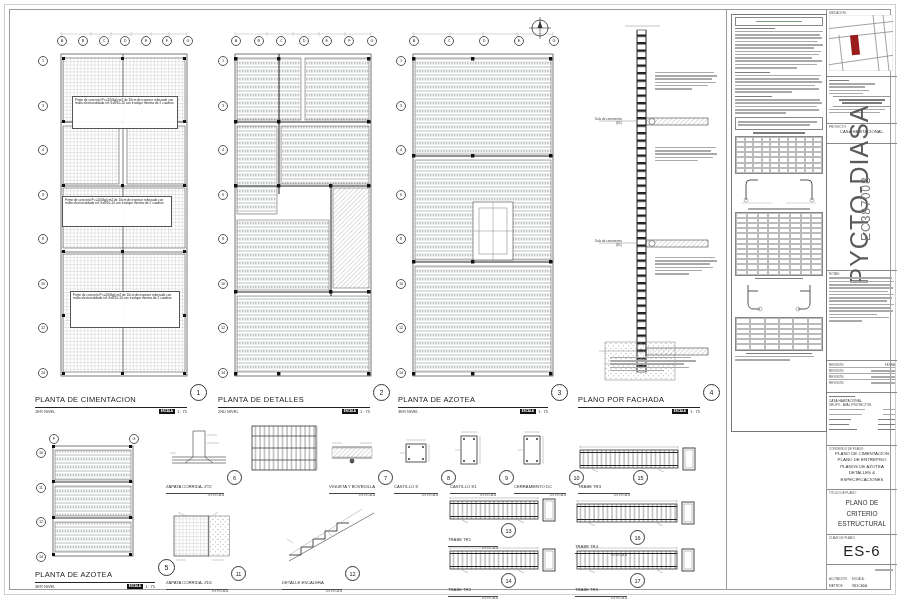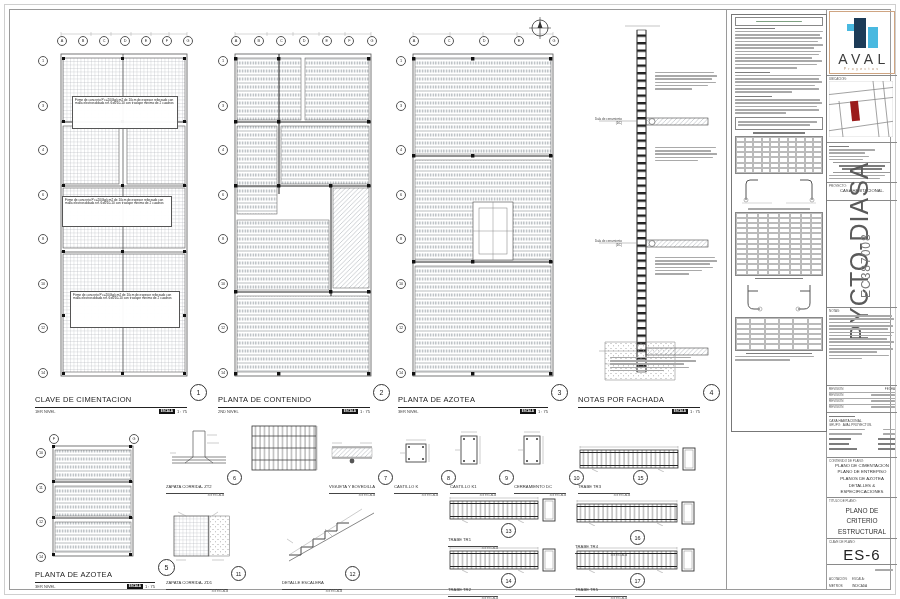--- a/index.html
+++ b/index.html
@@ -187,48 +187,48 @@
   <svg class="abs" style="left:35px;top:430px" width="110" height="132">
     <rect x="18" y="16" width="80" height="110" fill="none" stroke="#555" stroke-width=".8"></rect>
     <rect x="20" y="20" width="76" height="30" fill="url(#pjoist)" stroke="#555" stroke-width=".5"></rect>
     <rect x="20" y="56" width="76" height="30" fill="url(#pjoist)" stroke="#555" stroke-width=".5"></rect>
     <rect x="20" y="92" width="76" height="30" fill="url(#pjoist)" stroke="#555" stroke-width=".5"></rect>
     <path d="M18 52h80M18 88h80" stroke="#222" stroke-width=".9"></path>
     <path d="M17 15h3v3h-3z M94 15h3v3h-3z M17 50h3v3h-3z M94 50h3v3h-3z M17 86h3v3h-3z M94 86h3v3h-3z M17 123h3v3h-3z M94 123h3v3h-3z" fill="#111"></path>
   </svg>
 
   <div id="plan-titles">
-      <div class="ptitle" style="left: 35px; top: 388px; width: 152px;"><span class="pt-name">CLAVE DE CIMENTACION</span><div class="pt-line"></div>
+      <div class="ptitle" style="left: 35px; top: 388px; width: 152px;"><span class="pt-name">PLANTA DE CIMENTACION</span><div class="pt-line"></div>
     <div class="pt-row2">
           <span class="pt-sub">1ER NIVEL</span>
     <span class="pt-scale">
             <b class="chip">ESCALA</b>
             <span class="pt-sv">1 : 75</span>
           </span>
         </div>
     <div class="pt-num" style="left: 155px;">1</div></div>
-      <div class="ptitle" style="left: 218px; top: 388px; width: 152px;"><span class="pt-name">PLANTA DE CONTENIDO</span><div class="pt-line"></div>
+      <div class="ptitle" style="left: 218px; top: 388px; width: 152px;"><span class="pt-name">PLANTA DE DETALLES</span><div class="pt-line"></div>
     <div class="pt-row2">
           <span class="pt-sub">2ND NIVEL</span>
     <span class="pt-scale">
             <b class="chip">ESCALA</b>
             <span class="pt-sv">1 : 75</span>
           </span>
         </div>
     <div class="pt-num" style="left: 155px;">2</div></div>
       <div class="ptitle" style="left: 398px; top: 388px; width: 150px;"><span class="pt-name">PLANTA DE AZOTEA</span><div class="pt-line"></div>
     <div class="pt-row2">
           <span class="pt-sub">3ER NIVEL</span>
     <span class="pt-scale">
             <b class="chip">ESCALA</b>
             <span class="pt-sv">1 : 75</span>
           </span>
         </div>
     <div class="pt-num" style="left: 153px;">3</div></div>
-      <div class="ptitle" style="left: 578px; top: 388px; width: 122px;"><span class="pt-name">NOTAS POR FACHADA</span><div class="pt-line"></div>
+      <div class="ptitle" style="left: 578px; top: 388px; width: 122px;"><span class="pt-name">PLANO POR FACHADA</span><div class="pt-line"></div>
     <div class="pt-row2">
           <span class="pt-sub"></span>
     <span class="pt-scale">
             <b class="chip">ESCALA</b>
             <span class="pt-sv">1 : 75</span>
           </span>
         </div>
     <div class="pt-num" style="left: 125px;">4</div></div>
       <div class="ptitle" style="left: 35px; top: 563px; width: 120px;"><span class="pt-name">PLANTA DE AZOTEA</span><div class="pt-line"></div>
     <div class="pt-row2">
@@ -689,31 +689,20 @@
         <div></div>
         <div></div>
         <div></div>
       </div>
     <div class="tld" style="width:75%;margin:2px auto 1px"></div>
     <div class="tl" style="width:90%"></div>
       <div class="tl" style="width:62%"></div>
   </div>
 
   <div class="tb">
-    <div class="tb-sec" style="height:64px">
-      <div style="border:1px solid #cfa582;height:58px;padding-top:3px">
-        <svg width="66" height="36" style="display:block;margin:0 auto">
-          <rect x="24" y="3" width="12" height="30" fill="#1c3b57"></rect>
-          <rect x="38" y="12" width="10" height="21" fill="#49b9e0"></rect>
-          <rect x="17" y="9" width="7" height="7" fill="#49b9e0"></rect>
-        </svg>
-        <div class="brand">AVAL</div>
-        <div class="brandsub">Proyectos</div>
-      </div>
-    </div>
     <div class="tb-sec" style="height:66px">
       <div class="tb-label">UBICACION:</div>
       <svg width="64" height="56">
         <rect x="0" y="0" width="64" height="56" fill="#fff" stroke="#bbb" stroke-width=".5"></rect>
         <path d="M-4 14L68 6M-4 24L68 16M-2 50L66 40M44 0l6 56M54 0l6 56M10 20l4 36" stroke="#8a8a8a" stroke-width=".8" fill="none"></path>
         <rect x="22" y="20" width="8" height="20" fill="#9b1c1c" transform="rotate(-6 26 30)"></rect>
       </svg>
     </div>
     <div class="tb-sec" style="height:46px">
       <div class="tld" style="width:30%"></div>

